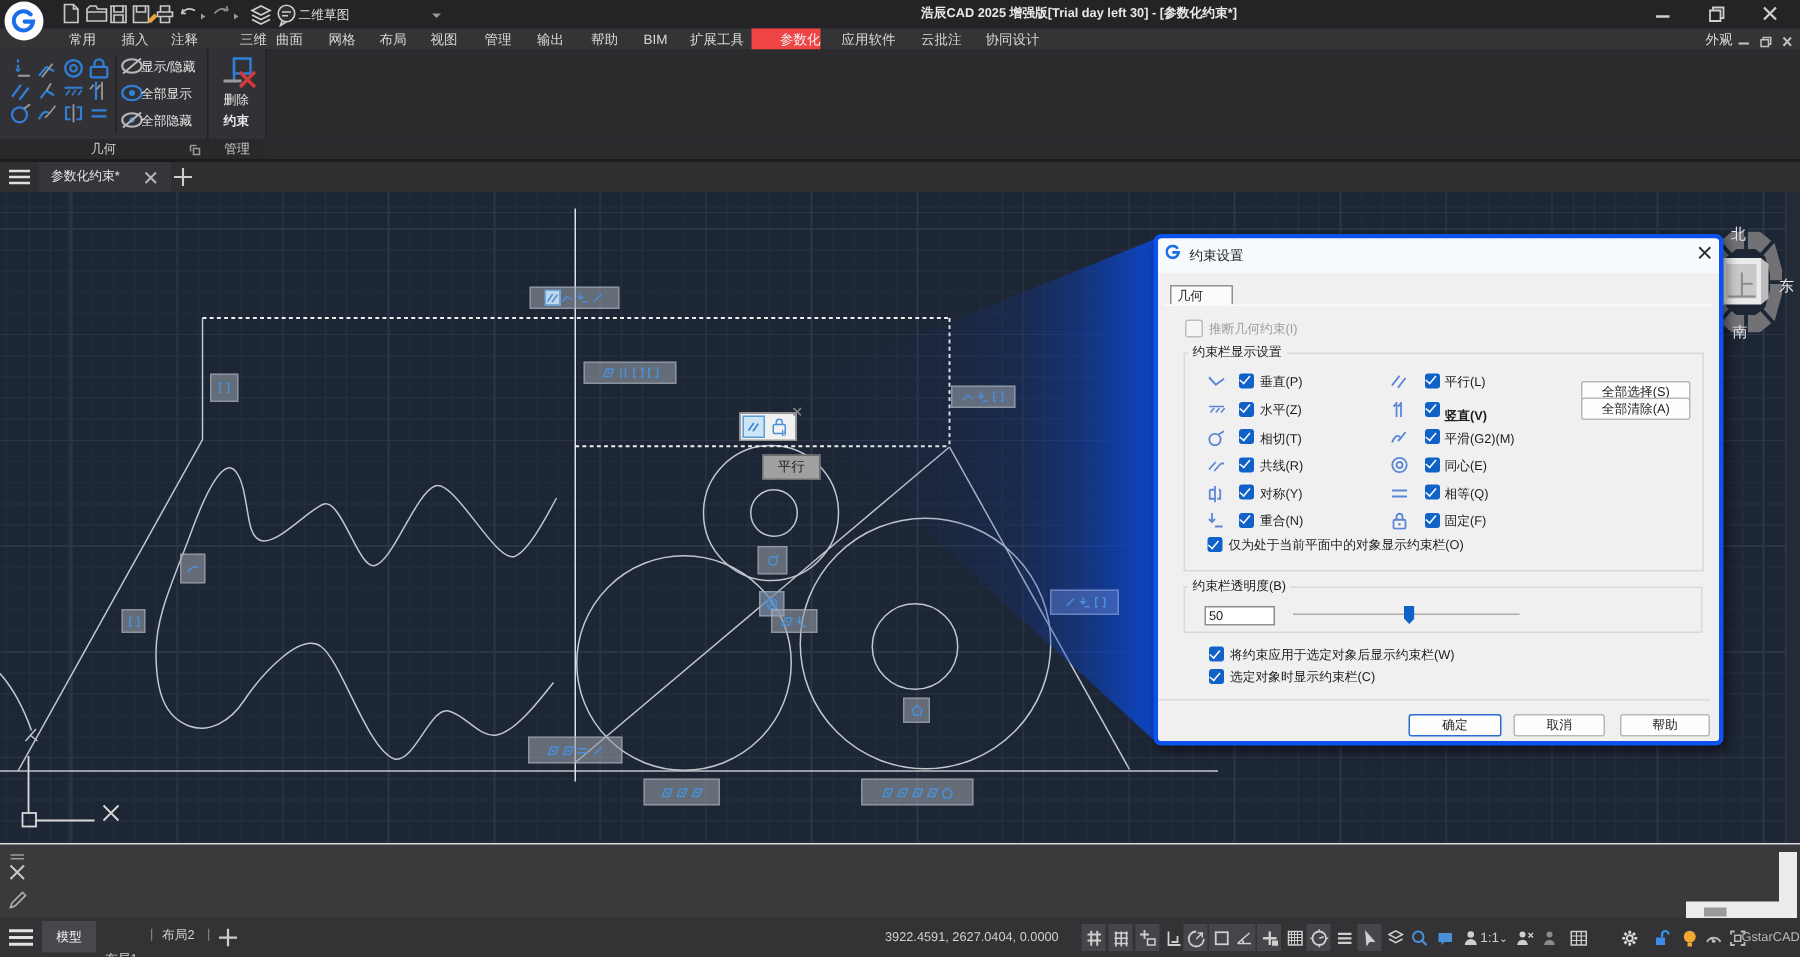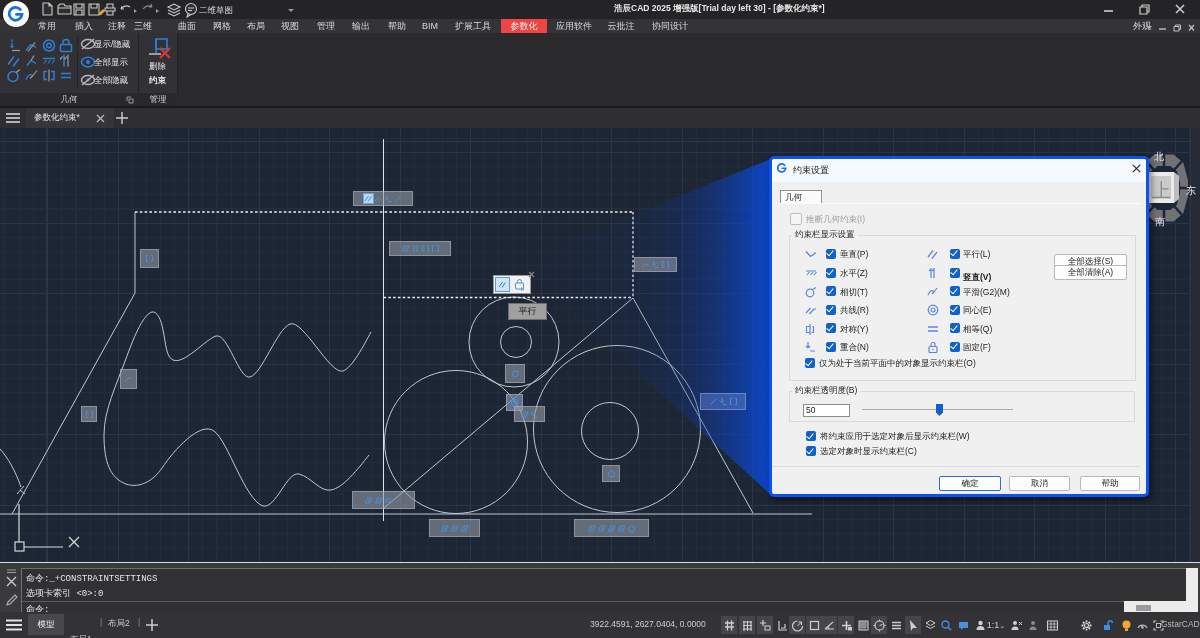--- a/index.html
+++ b/index.html
@@ -5,21 +5,21 @@
 body{width:1200px;height:638px;overflow:hidden;font-family:"Liberation Sans",sans-serif;position:relative;background:#1d2634;}
 .abs{position:absolute;}
 
 #titlebar{left:0;top:0;width:1200px;height:19px;background:#242427;}
 #tabrow{left:0;top:19px;width:1200px;height:14px;background:#343437;}
 #ribbon{left:0;top:33px;width:1200px;height:60px;background:#2b2b2d;}
 #ribbonlbl{left:0;top:93px;width:1200px;height:13px;background:#2b2b2d;}
 #ribbonedge{left:0;top:106px;width:1200px;height:2px;background:#1b1b1d;}
 #doctabs{left:0;top:108px;width:1200px;height:20px;background:#2f2f32;}
 .ttl{color:#e8e8e8;font-size:8.5px;font-weight:bold;}
-.tab{color:#d8d8d8;font-size:9px;position:absolute;top:0;height:14px;line-height:14px;text-align:center;}
+.tab{color:#d8d8d8;font-size:9px;position:absolute;top:0;height:14px;line-height:14px;text-align:right;}
 .tab.active{background:#ef4444;color:#f2f2f2;}
 
 #canvas{left:0;top:128px;width:1200px;height:434px;background:#1d2634;overflow:hidden;}
 #grid{left:0;top:0;width:1200px;height:434px;
 background-image:
  repeating-linear-gradient(to right,#2b3547 0px,#2b3547 1px,transparent 1px,transparent 70.5px),
  repeating-linear-gradient(to bottom,#2b3547 0px,#2b3547 1px,transparent 1px,transparent 70.5px),
  repeating-linear-gradient(to right,#222c3b 0px,#222c3b 1px,transparent 1px,transparent 14.1px),
  repeating-linear-gradient(to bottom,#222c3b 0px,#222c3b 1px,transparent 1px,transparent 14.1px);
 background-position:47px 24px,47px 24px,5px 10px,5px 10px;}
@@ -79,21 +79,21 @@
 
   <div class="abs" style="left:3px;top:1px;width:26px;height:26px;border-radius:50%;background:#fdfdfd;z-index:5"></div>
   <svg class="abs" style="left:8px;top:6px;z-index:6" width="16" height="16" viewBox="0 0 20 20">
     <path d="M15.5,4.5 a8,8 0 1 0 2,6 h-7" stroke="#1a6fe8" stroke-width="3.4" fill="none" stroke-linecap="round"></path>
   </svg>
 </div>
 <div class="abs" id="tabrow">
   <div class="tab" style="left:30px;width:34px;">常用</div>
   <div class="tab" style="left:69px;width:30px;">插入</div>
   <div class="tab" style="left:102px;width:30px;">注释</div>
-  <div class="tab" style="left:128px;width:30px;">三维</div>
+  <div class="tab" style="left:148px;width:30px;">三维</div>
   <div class="tab" style="left:172px;width:30px;">曲面</div>
   <div class="tab" style="left:207px;width:30px;">网格</div>
   <div class="tab" style="left:241px;width:30px;">布局</div>
   <div class="tab" style="left:275px;width:30px;">视图</div>
   <div class="tab" style="left:311px;width:30px;">管理</div>
   <div class="tab" style="left:346px;width:30px;">输出</div>
   <div class="tab" style="left:382px;width:30px;">帮助</div>
   <div class="tab" style="left:415px;width:30px;">BIM</div>
   <div class="tab" style="left:450px;width:46px;">扩展工具</div>
   <div class="tab active" style="left:501px;width:46px;">参数化</div>
@@ -431,26 +431,20 @@
         <path d="M1,1 l5,5 m0,-5 l-5,5" stroke="#8a8a8a" stroke-width="1.1"></path>
       </svg>
 </div>
 </div>
 <div class="abs" id="cmdline">
   <svg class="abs" style="left:5px;top:6px" width="14" height="40" viewBox="0 0 14 40">
     <path d="M2,1 h9 M2,3.5 h9" stroke="#9a9a9a" stroke-width="1"></path>
     <path d="M2,8 l9,9 m0,-9 l-9,9" stroke="#c9c9c9" stroke-width="1.4"></path>
     <path d="M3,33 L10,26 l2,2 -7,7 -3,1 z" fill="none" stroke="#b0b0b0" stroke-width="1.1"></path>
   </svg>
-  <div class="abs" id="cmdbox">
-    <div class="cmdtext" style="left:4px;top:3px;">命令:_+CONSTRAINTSETTINGS</div>
-    <div class="cmdtext" style="left:4px;top:18px;">选项卡索引 &lt;0&gt;:0</div>
-    <div class="abs" style="left:0;top:32px;width:1166px;height:1px;background:#5c5c5c;"></div>
-    <div class="cmdtext" style="left:4px;top:34px;">命令:</div>
-  </div>
   <div class="abs" style="left:1186px;top:5px;width:12px;height:46px;background:#ececec;"></div>
   <div class="abs" style="left:1124px;top:38px;width:62px;height:13px;background:#ececec;"></div>
   <div class="abs" style="left:1136px;top:42px;width:15px;height:6px;background:#9a9a9a;"></div>
 </div>
 <div class="abs" id="statusbar">
   <svg class="abs" style="left:6px;top:7px" width="16" height="12" viewBox="0 0 16 12">
     <path d="M0,1.5 h16 M0,6 h16 M0,10.5 h16" stroke="#e2e2e2" stroke-width="2"></path>
   </svg>
   <div class="abs" style="left:28px;top:2px;width:36px;height:21px;background:#48484c;color:#f2f2f2;font-size:8.5px;text-align:center;line-height:21px;">模型</div>
   <div class="stxt" style="left:70px;top:22px;">布局1</div>

